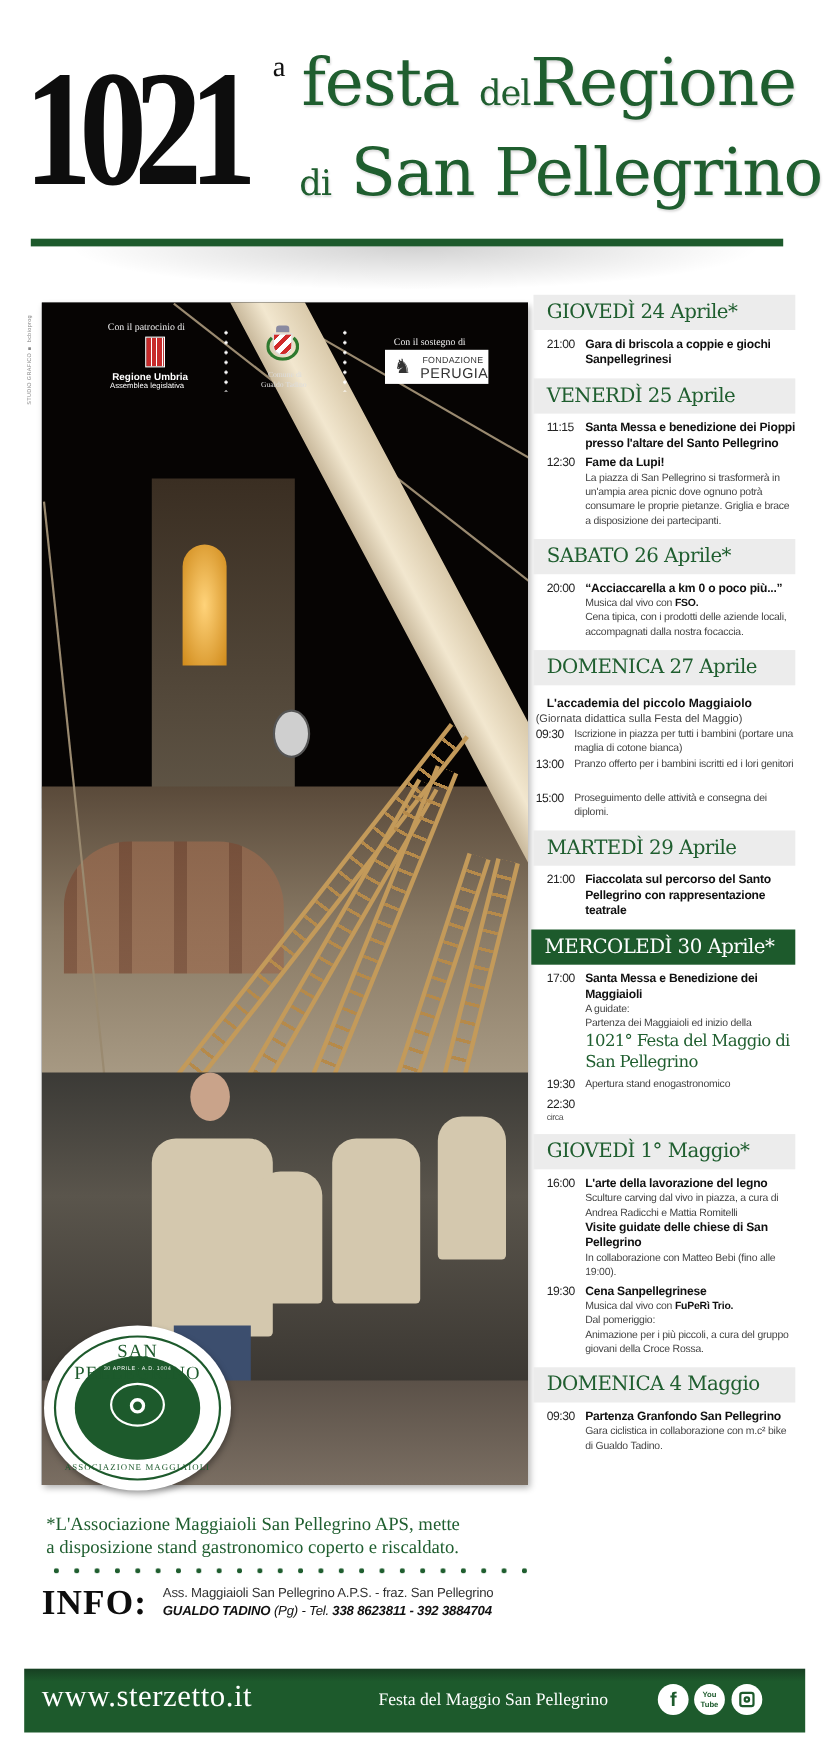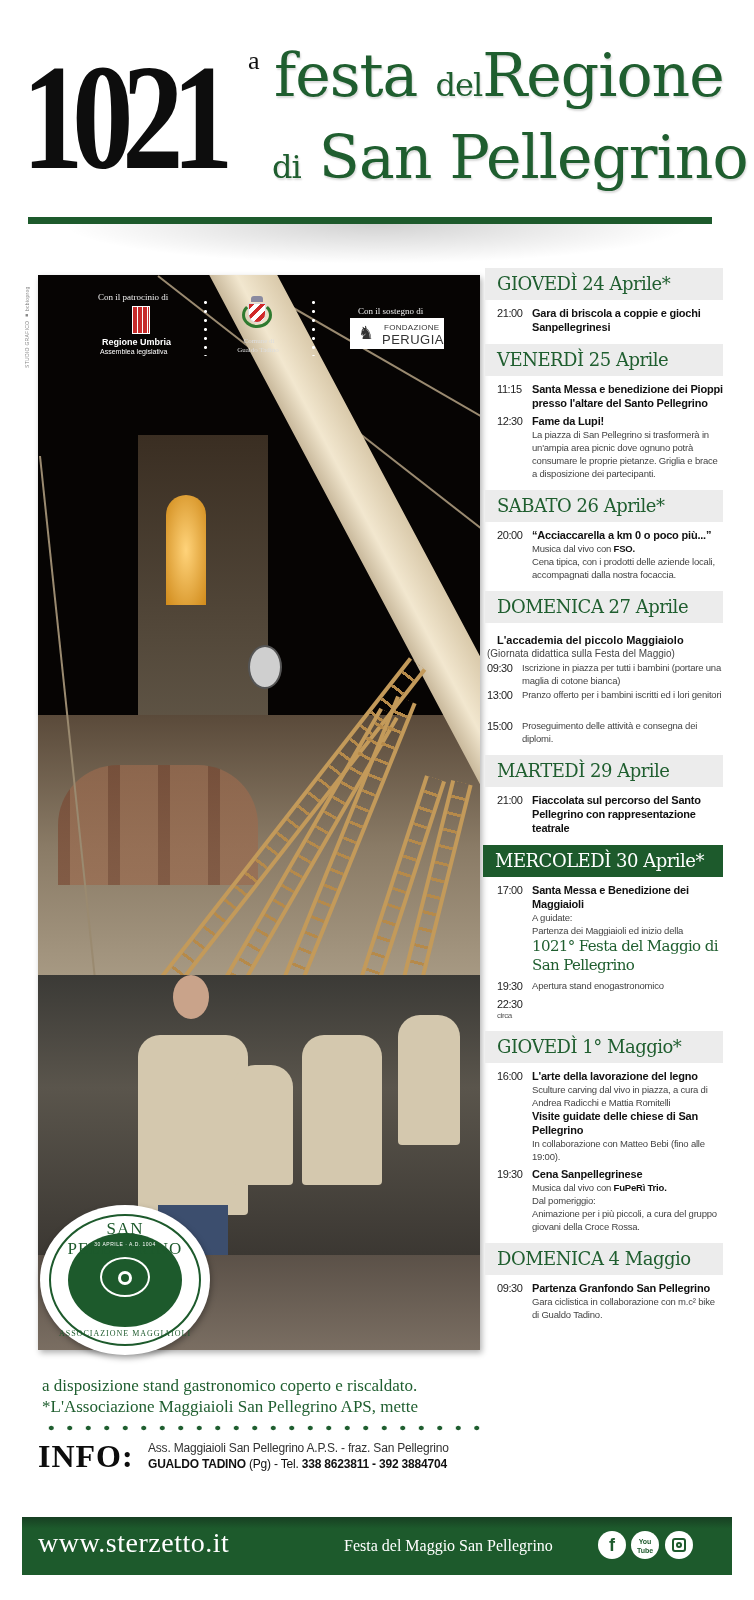--- a/index.html
+++ b/index.html
@@ -78,21 +78,21 @@
   .ev-desc b { color: #111; }
   .ev-festa { font-family: "DejaVu Serif", serif; font-size: 15px; line-height: 19px; color: #1f5e2f; letter-spacing: -0.6px; }
   .ev-standalone-title { font-size: 11px; line-height: 14px; font-weight: bold; color: #111; }
   .ev-standalone-sub { font-size: 10px; line-height: 14px; color: #444; }
 
   
   .footnote { position: absolute; left: 42px; top: 1375px; width: 450px; font-family: "Liberation Serif", serif; font-size: 17px; line-height: 21px; color: #1f5e2f; }
   .dotted-rule { position: absolute; left: 42px; top: 1425px; width: 446px; height: 6px; background: radial-gradient(circle, #1f5e2f 2.2px, transparent 2.6px) 0 0 / 18.5px 6px repeat-x; }
   .info-label { position: absolute; left: 38px; top: 1432px; font-family: "Liberation Serif", serif; font-weight: bold; font-size: 32px; line-height: 48px; color: #0d0d0d; letter-spacing: 1px; }
   .info-line1 { position: absolute; left: 148px; top: 1441px; font-size: 12px; color: #333; letter-spacing: -0.2px; white-space: nowrap; }
-  .info-line2 { position: absolute; left: 148px; top: 1457px; font-size: 12px; color: #111; letter-spacing: -0.2px; white-space: nowrap; }
+  .info-line2 { position: absolute; left: 148px; top: 1457px; font-size: 12px; color: #111; letter-spacing: -0.2px; white-space: nowrap; font-style: italic; }
   .info-line2 b { font-weight: bold; }
 
   
   .footer-bar { position: absolute; left: 22px; top: 1517px; width: 710px; height: 58px; background: linear-gradient(180deg, #173f22 0%, #1d5a2c 20%, #1d5a2c 100%); }
   .footer-url { position: absolute; left: 16px; top: 10px; font-family: "Liberation Serif", serif; font-size: 28px; color: #ffffff; letter-spacing: 0.5px; }
   .footer-social-text { position: absolute; left: 322px; top: 20px; font-family: "Liberation Serif", serif; font-size: 16px; color: #ffffff; }
   .social { position: absolute; top: 14px; width: 28px; height: 28px; border-radius: 50%; background: #ffffff; color: #1d5a2c; text-align: center; font-weight: bold; }
   .social.fb { left: 576px; font-size: 18px; line-height: 28px; font-family: "Liberation Sans", sans-serif; }
   .social.yt { left: 609px; font-size: 7px; line-height: 9px; padding-top: 6px; }
   .social.ig { left: 643px; }
@@ -302,22 +302,22 @@
       <div class="ev-time">09:30</div>
       <div class="ev-content">
         <div class="ev-title">Partenza Granfondo San Pellegrino</div>
         <div class="ev-desc">Gara ciclistica in collaborazione con m.c² bike di Gualdo Tadino.</div>
       </div>
     </div>
   </div>
 </div>
 
 <div class="footnote">
+  <div>*L'Associazione Maggiaioli San Pellegrino APS, mette</div>
   <div>a disposizione stand gastronomico coperto e riscaldato.</div>
-  <div>*L'Associazione Maggiaioli San Pellegrino APS, mette</div>
 </div>
 <div class="dotted-rule"></div>
 <div class="info-label">INFO:</div>
 <div class="info-line1">Ass. Maggiaioli San Pellegrino A.P.S. - fraz. San Pellegrino</div>
 <div class="info-line2">
   <b>GUALDO TADINO</b><span> (Pg) - Tel.  </span><b>338 8623811 - 392 3884704</b>
 </div>
 
 <div class="footer-bar">
   <div class="footer-url">www.sterzetto.it</div>

